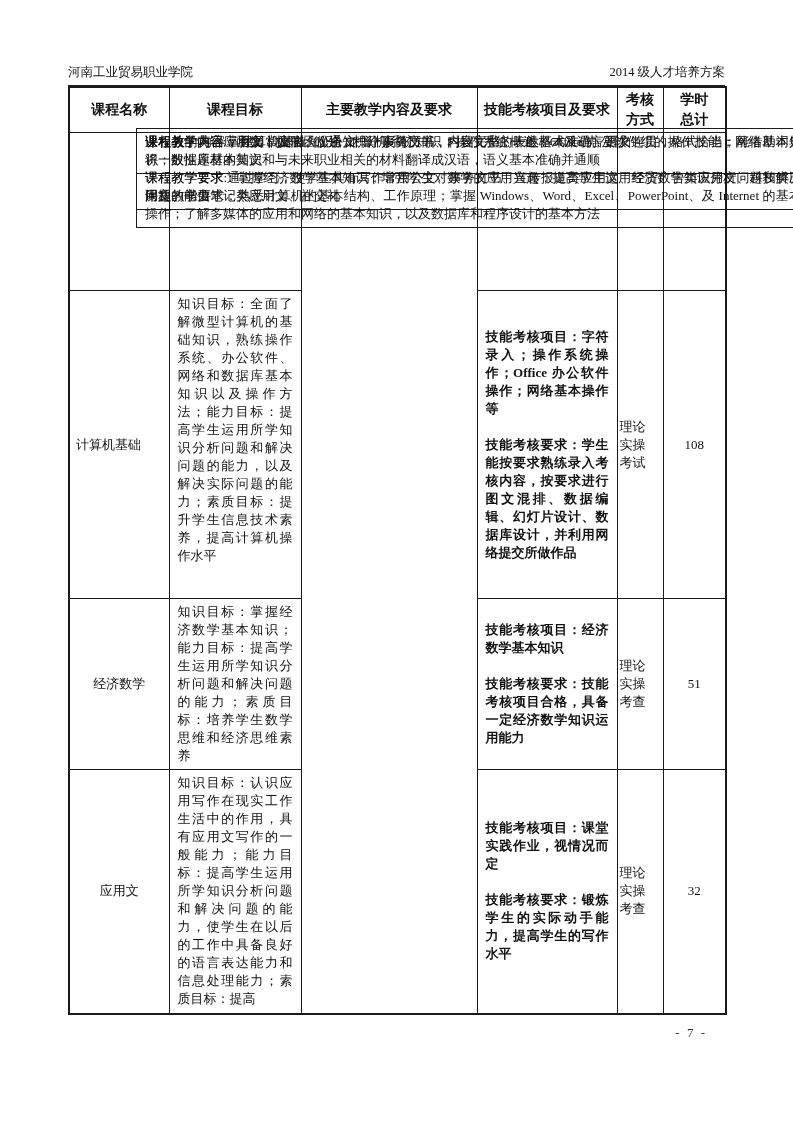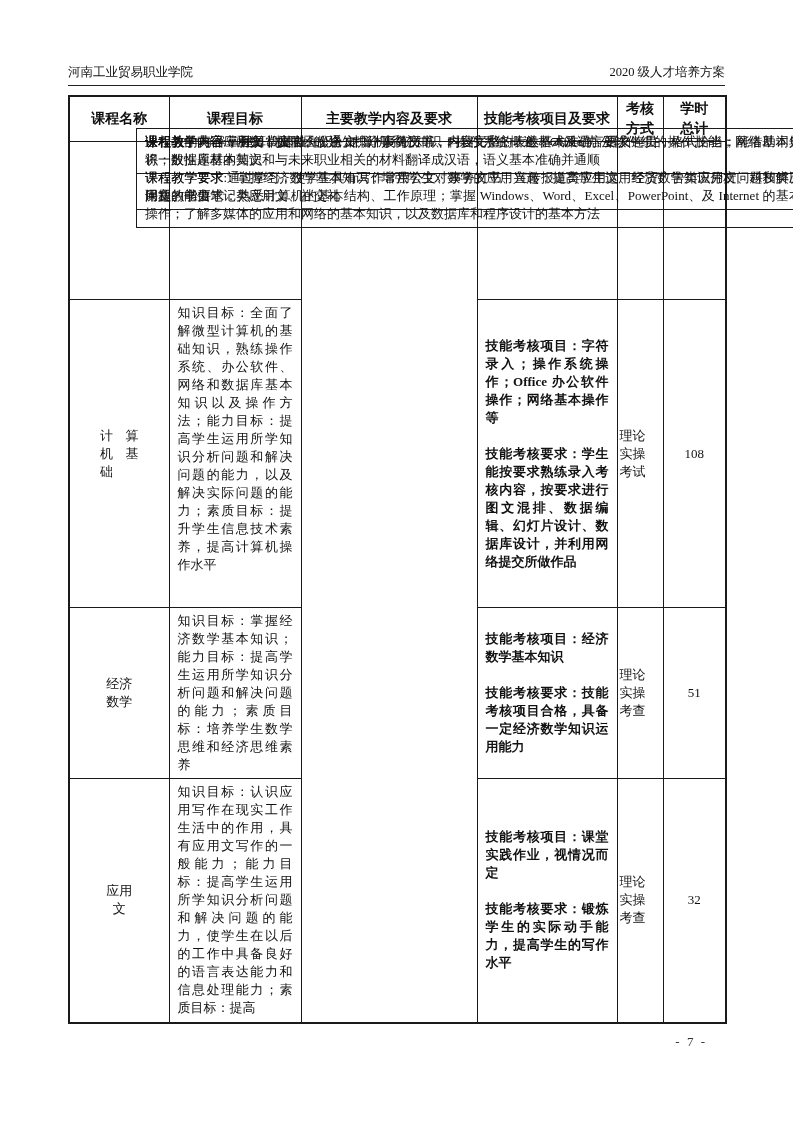--- a/index.html
+++ b/index.html
@@ -25,21 +25,21 @@
   .doc-header {
     display: flex;
     justify-content: space-between;
     align-items: flex-end;
     font-size: 12.5px;
     line-height: 17px;
     padding-bottom: 4px;
     border-bottom: 1px solid #222;
   }
   .curriculum-table {
-    margin-top: 9px;
+    margin-top: 0;
     border-collapse: collapse;
     table-layout: fixed;
     width: 657px;
     border: 2px solid #1a1a1a;
   }
   .curriculum-table th,
   .curriculum-table td {
     border: 1px solid #1a1a1a;
     font-size: 13px;
     line-height: 18px;
@@ -56,21 +56,21 @@
     padding: 2px 2px;
   }
   tr.r-head { height: 44px; }
   tr.r0 { height: 158px; }
   tr.r1 { height: 308px; }
   tr.r2 { height: 166px; }
   tr.r3 { height: 244px; }
   td.course {
     text-align: center;
     vertical-align: middle;
-    padding: 0 30px;
+    padding: 0 6px;
   }
   tr.row-computer td.course { text-align: justify; }
   td.objectives, td.content {
     vertical-align: top;
     text-align: justify;
     white-space: pre-line;
   }
   td.assessment {
     vertical-align: middle;
     text-align: justify;
@@ -98,21 +98,21 @@
   }
 </style>
 </head>
 <body>
 
 <div class="page">
   <div class="content">
 
     <div class="doc-header">
       <span>河南工业贸易职业学院</span>
-      <span>2020 级人才培养方案</span>
+      <span>2014 级人才培养方案</span>
     </div>
 
     <table class="curriculum-table">
       <colgroup>
         <col style="width:100px">
         <col style="width:132px">
         <col style="width:176px">
         <col style="width:140px">
         <col style="width:46px">
         <col style="width:63px">

